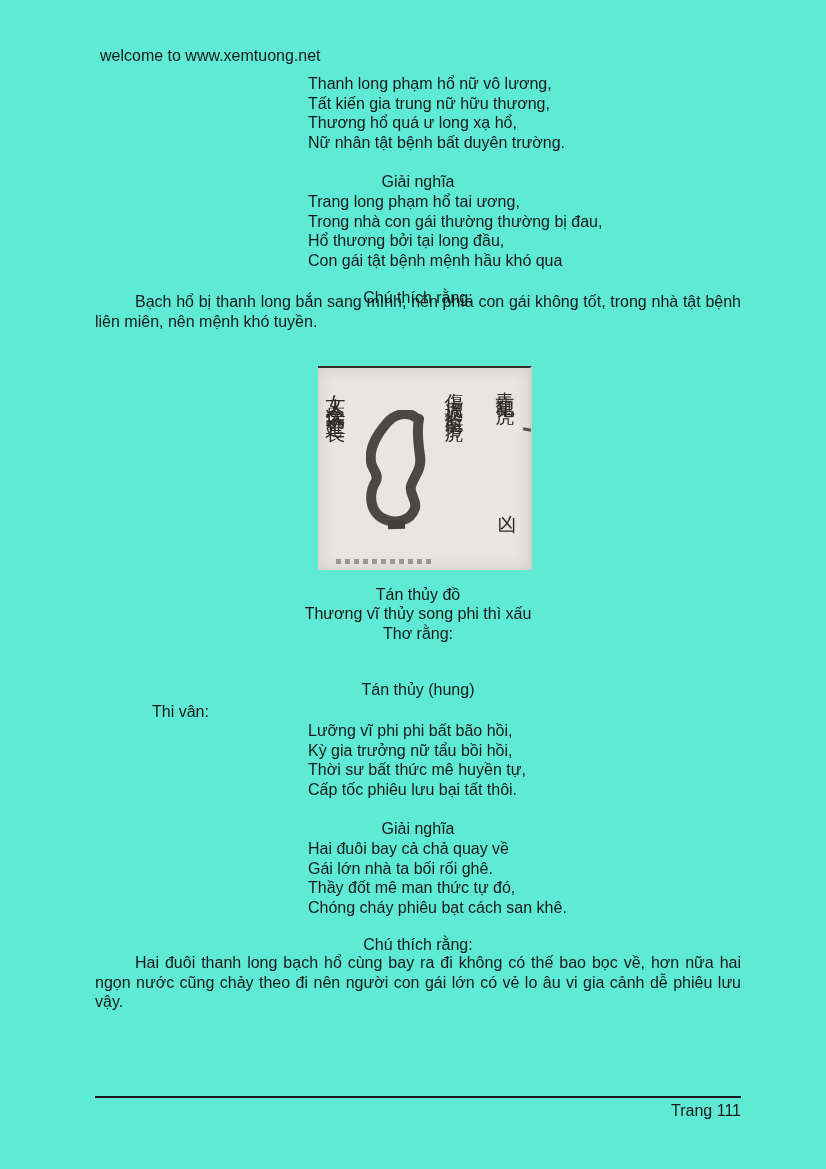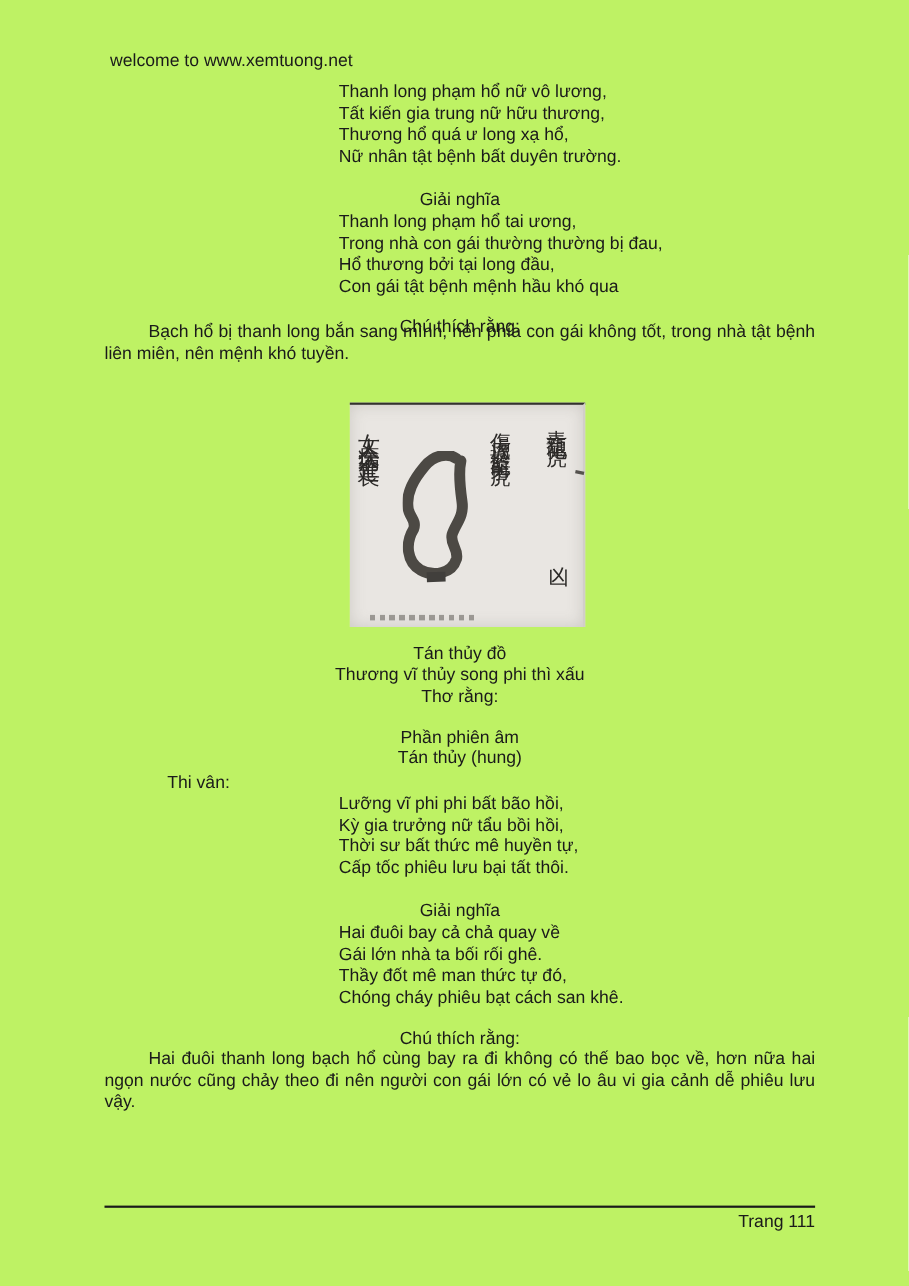--- a/index.html
+++ b/index.html
@@ -1,20 +1,20 @@
 <!DOCTYPE html>
 <html><head>
 <meta charset="utf-8">
 <style>
   * { margin:0; padding:0; box-sizing:border-box; }
   html,body { background:#ffffff; }
   .page {
     position:relative;
     width:826px; height:1169px;
-    background:#bef264;
+    background:#5eead4;
     font-family:"Liberation Sans", sans-serif;
     font-size:16px;
     color:#1a1a1a;
     overflow:hidden;
   }
   .abs { position:absolute; }
   .vline { line-height:19.5px; white-space:nowrap; }
   .bold { font-weight:normal; }
   .center-row { left:95px; width:646px; text-align:center; line-height:19.5px; }
   .poem-block { left:308px; }
@@ -79,21 +79,21 @@
   <div class="abs poem-block" style="top:74px">
     <div class="vline">Thanh long phạm hổ nữ vô lương,</div>
     <div class="vline">Tất kiến gia trung nữ hữu thương,</div>
     <div class="vline">Thương hổ quá ư long xạ hổ,</div>
     <div class="vline">Nữ nhân tật bệnh bất duyên trường.</div>
   </div>
 
   <div class="abs center-row bold" style="top:172px">Giải nghĩa</div>
 
   <div class="abs poem-block" style="top:192px">
-    <div class="vline">Thanh long phạm hổ tai ương,</div>
+    <div class="vline">Trang long phạm hổ tai ương,</div>
     <div class="vline">Trong nhà con gái thường thường bị đau,</div>
     <div class="vline">Hổ thương bởi tại long đầu,</div>
     <div class="vline">Con gái tật bệnh mệnh hầu khó qua</div>
   </div>
 
   <div class="abs center-row" style="top:288px">Chú thích rằng:</div>
 
   <div class="abs para" style="top:292px">Bạch hổ bị thanh long bắn sang mình, nên phía con gái không tốt, trong nhà tật bệnh liên miên, nên mệnh khó tuyền.</div>
 
   <div class="abs figure">
@@ -110,21 +110,20 @@
     <div class="vcol col-right-bottom">凶</div>
 
     <div class="smudge"></div>
     <div class="edge-mark"></div>
   </div>
 
   <div class="abs center-row bold" style="top:585px">Tán thủy đồ</div>
   <div class="abs center-row" style="top:604px">Thương vĩ thủy song phi thì xấu</div>
   <div class="abs center-row" style="top:624px">Thơ rằng:</div>
 
-  <div class="abs center-row bold" style="top:661px">Phần phiên âm</div>
   <div class="abs center-row" style="top:680px">Tán thủy (hung)</div>
 
   <div class="abs vline" style="left:152px; top:702px">Thi vân:</div>
 
   <div class="abs poem-block" style="top:721px">
     <div class="vline">Lưỡng vĩ phi phi bất bão hồi,</div>
     <div class="vline">Kỳ gia trưởng nữ tẩu bồi hồi,</div>
     <div class="vline">Thời sư bất thức mê huyền tự,</div>
     <div class="vline">Cấp tốc phiêu lưu bại tất thôi.</div>
   </div>

